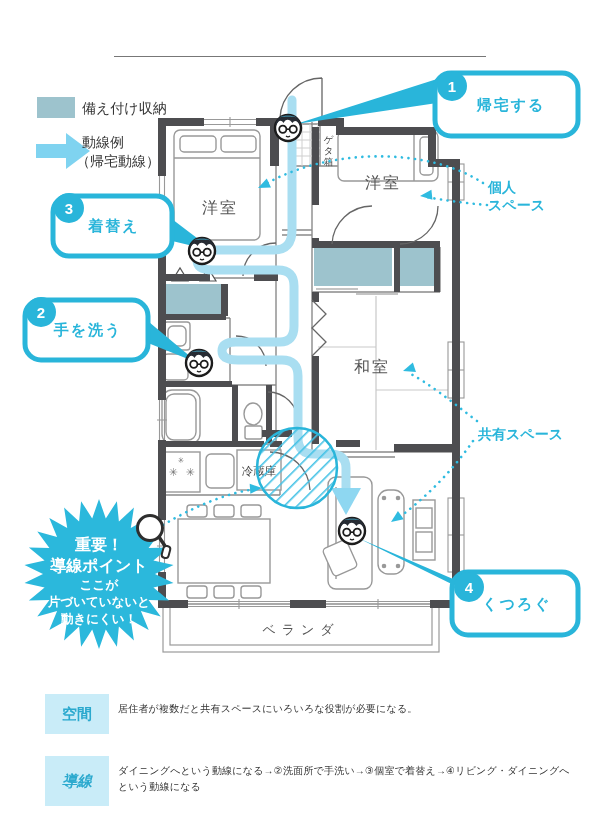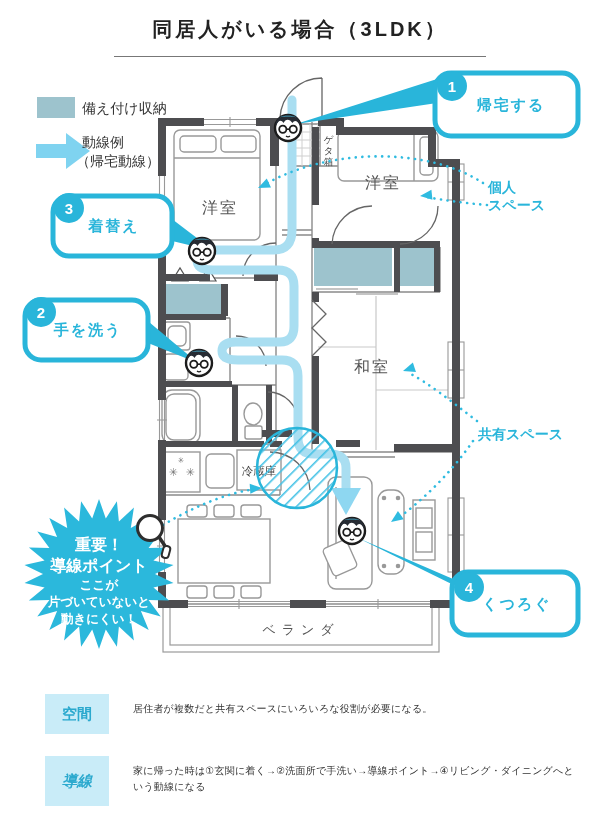--- a/index.html
+++ b/index.html
@@ -4,34 +4,33 @@
 <style>
   html,body{margin:0;padding:0;background:#fff;}
   .page{position:relative;width:600px;height:814px;background:#fff;overflow:hidden;
         font-family:"Liberation Sans","DejaVu Sans",sans-serif;}
   .title{position:absolute;top:16px;left:0;width:600px;text-align:center;
          font-size:20px;font-weight:bold;color:#222;letter-spacing:3px;z-index:3;}
   .title-rule{position:absolute;top:56px;left:114px;width:372px;border-top:1.5px solid #777;z-index:3;}
   .plan-svg{position:absolute;top:0;left:0;z-index:1;}
   svg text{font-family:"Liberation Sans","DejaVu Sans",sans-serif;}
   .notes{position:absolute;top:694px;left:0;width:600px;z-index:2;}
-  .note-row{display:flex;align-items:flex-start;padding-left:45px;padding-right:20px;gap:24px;}
+  .note-row{display:flex;align-items:flex-start;padding-left:45px;padding-right:20px;gap:9px;}
   .note-row + .note-row{margin-top:22px;}
   .chip{flex:none;width:64px;background:#c9ecf8;color:#2ba9ce;font-weight:bold;font-size:15px;
         display:flex;align-items:center;justify-content:center;}
   .chip-space{height:40px;}
   .chip-flow{height:50px;font-style:italic;}
   .note-text{font-size:10px;line-height:1.6;color:#333;padding-top:7px;letter-spacing:.2px;}
   .vtext{writing-mode:vertical-rl;}
 </style>
 </head>
 <body>
 
 <div class="page">
-  <div class="title">同居人がいる場合（3LDK）</div>
   <div class="title-rule"></div>
 
   <svg class="plan-svg" width="600" height="690" viewBox="0 0 600 690">
     <defs>
       <pattern id="hatch" patternUnits="userSpaceOnUse" width="9" height="9" patternTransform="rotate(45)">
         <line x1="0" y1="0" x2="0" y2="9" stroke="#45c2e6" stroke-width="3.2"></line>
       </pattern>
       <g id="person">
         <circle r="13" fill="#fff" stroke="#1c1c1c" stroke-width="2.4"></circle>
         <path d="M -12.4 -1.5 C -13 -9 -7.5 -13.2 0 -13.2 C 7.5 -13.2 13 -9 12.4 -1.5
@@ -297,16 +296,16 @@
     <use href="#person" transform="translate(352,531)"></use>
   </svg>
 
   <div class="notes">
     <div class="note-row">
       <div class="chip chip-space">空間</div>
       <div class="note-text">居住者が複数だと共有スペースにいろいろな役割が必要になる。</div>
     </div>
     <div class="note-row">
       <div class="chip chip-flow">導線</div>
-      <div class="note-text">家に帰った時は①玄関に着く→②洗面所で手洗い→導線ポイント→④リビング・ダイニングへという動線になる</div>
+      <div class="note-text">ダイニングへという動線になる→②洗面所で手洗い→③個室で着替え→④リビング・ダイニングへという動線になる</div>
     </div>
   </div>
 </div>
 
 </body></html>

